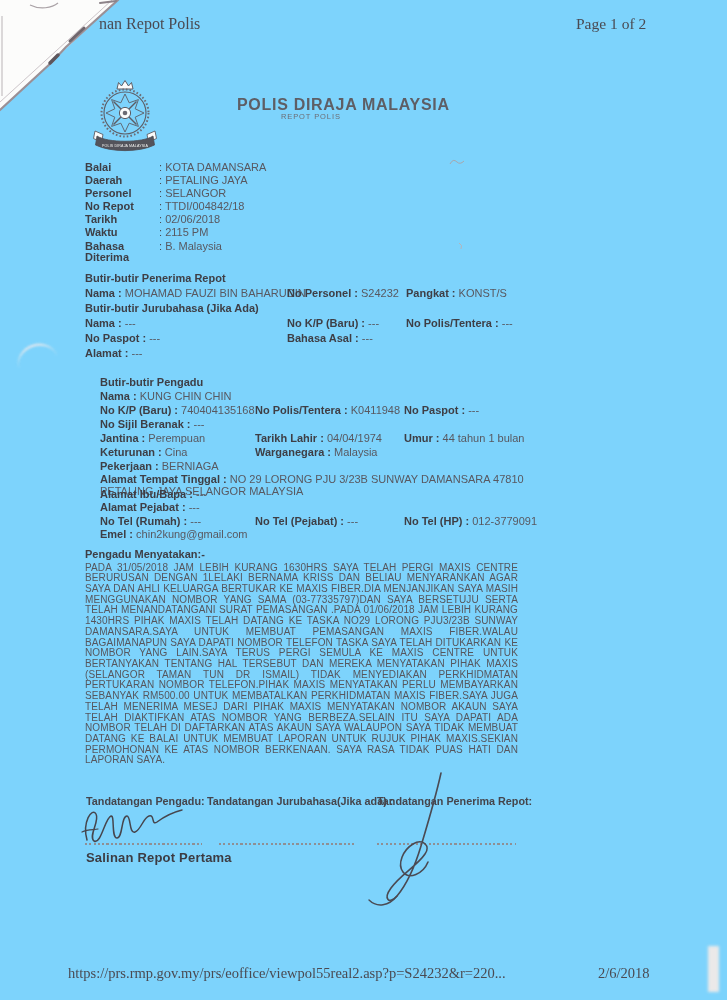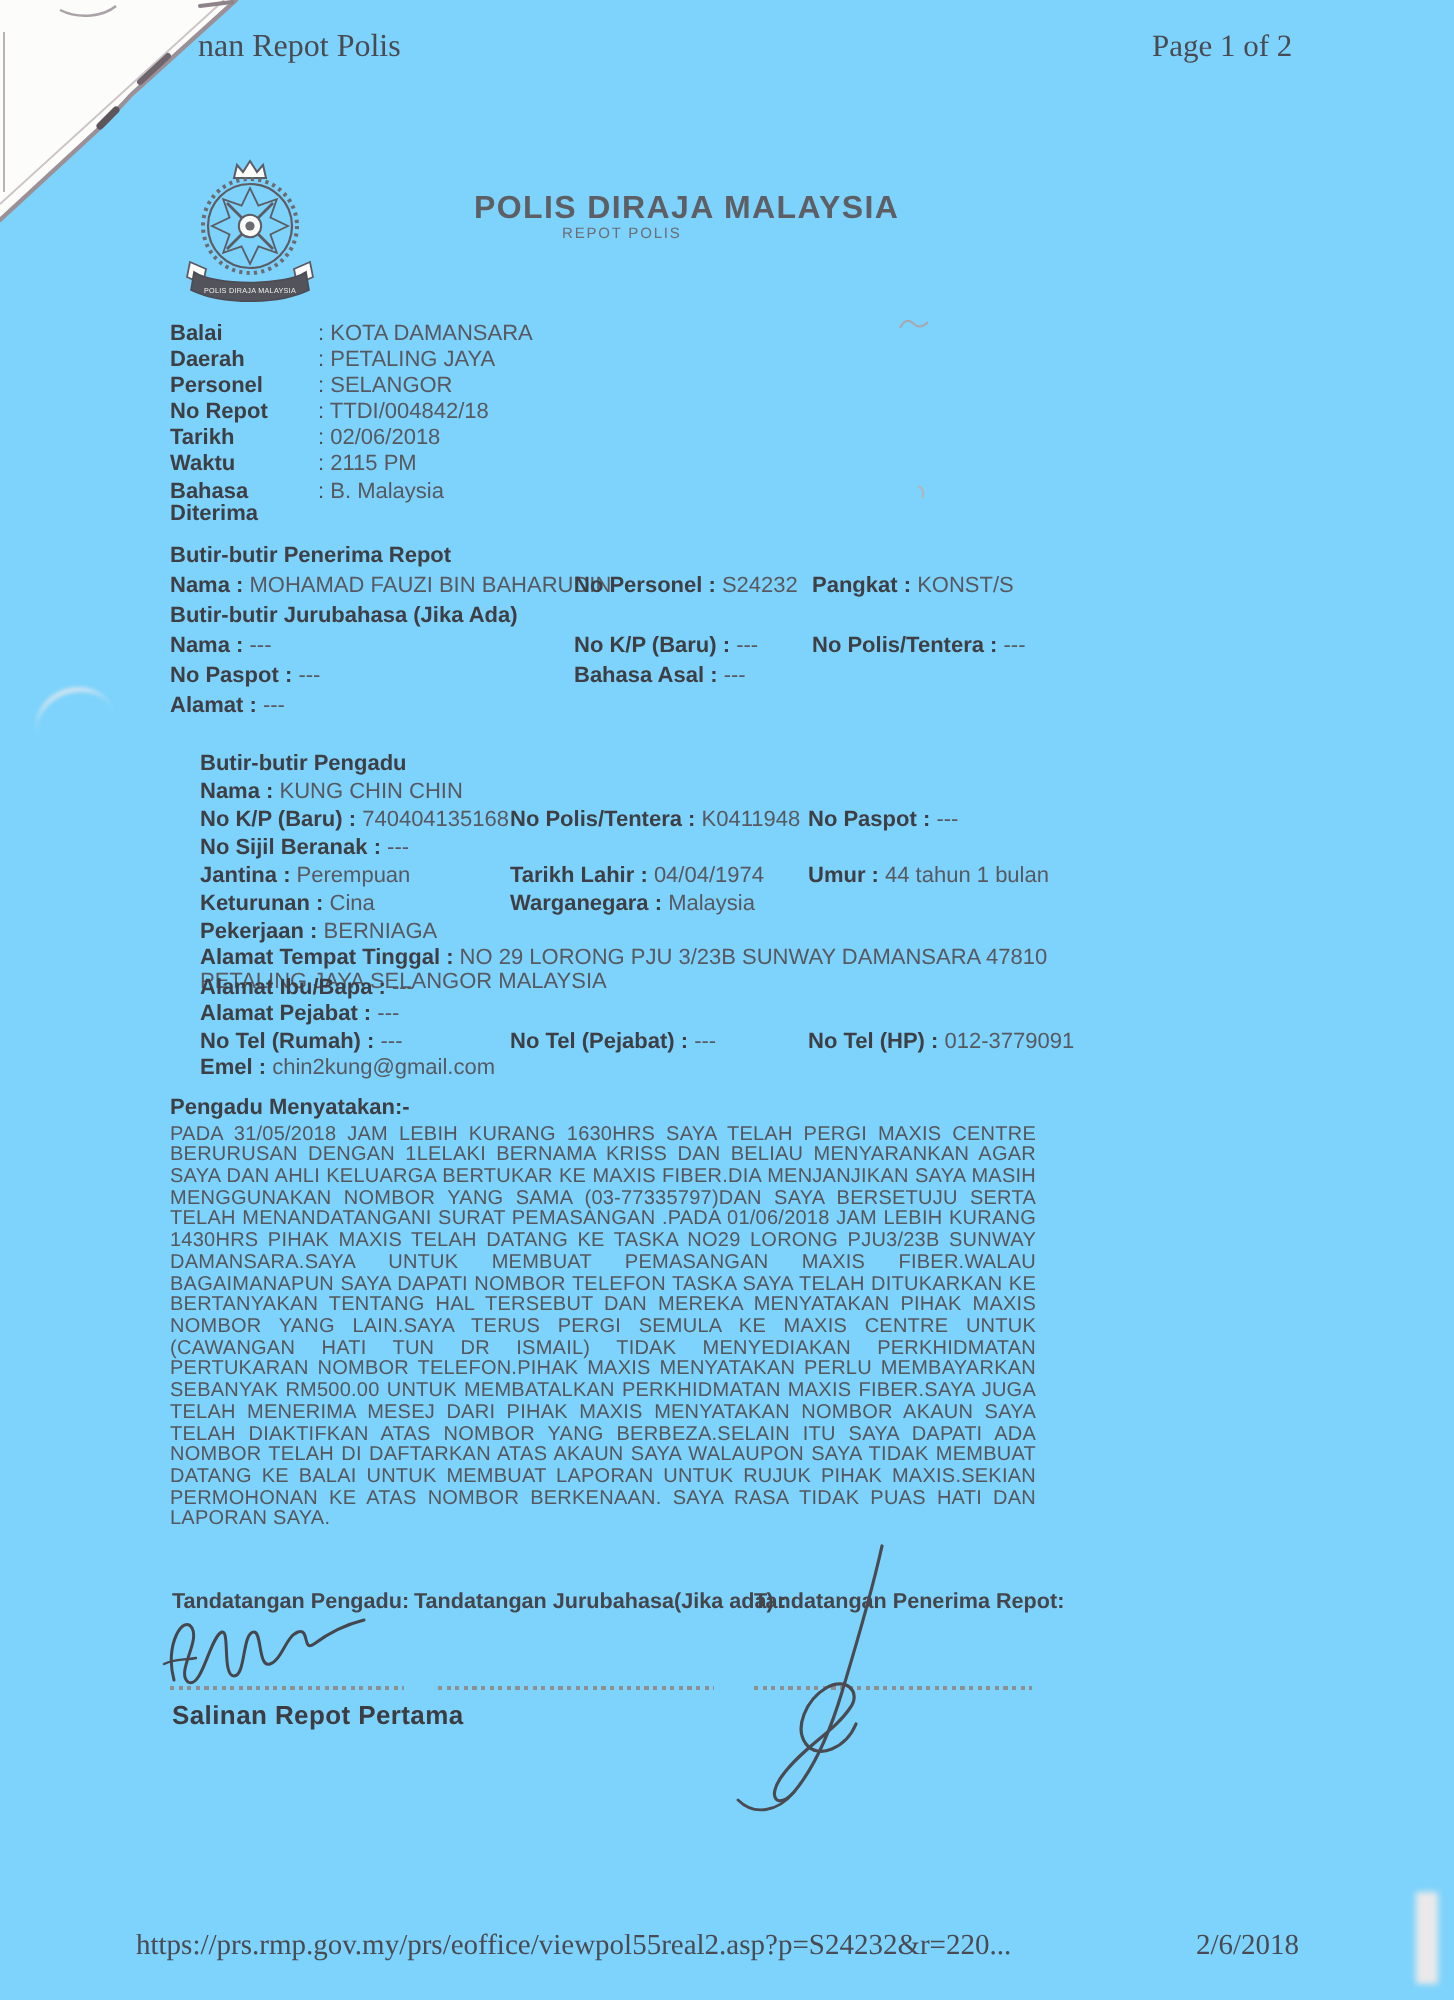--- a/index.html
+++ b/index.html
@@ -190,23 +190,23 @@
     <div id="stmt-heading">Pengadu Menyatakan:-</div>
     <div class="stlines">
         <div class="stline">PADA 31/05/2018 JAM LEBIH KURANG 1630HRS SAYA TELAH PERGI MAXIS CENTRE</div>
         <div class="stline">BERURUSAN DENGAN 1LELAKI BERNAMA KRISS DAN BELIAU MENYARANKAN AGAR</div>
         <div class="stline">SAYA DAN AHLI KELUARGA BERTUKAR KE MAXIS FIBER.DIA MENJANJIKAN SAYA MASIH</div>
         <div class="stline">MENGGUNAKAN NOMBOR YANG SAMA (03-77335797)DAN SAYA BERSETUJU SERTA</div>
         <div class="stline">TELAH MENANDATANGANI SURAT PEMASANGAN .PADA 01/06/2018 JAM LEBIH KURANG</div>
         <div class="stline">1430HRS PIHAK MAXIS TELAH DATANG KE TASKA NO29 LORONG PJU3/23B SUNWAY</div>
         <div class="stline">DAMANSARA.SAYA UNTUK MEMBUAT PEMASANGAN MAXIS FIBER.WALAU</div>
         <div class="stline">BAGAIMANAPUN SAYA DAPATI NOMBOR TELEFON TASKA SAYA TELAH DITUKARKAN KE</div>
+        <div class="stline">NOMBOR YANG LAIN.SAYA TERUS PERGI SEMULA KE MAXIS CENTRE UNTUK</div>
         <div class="stline">BERTANYAKAN TENTANG HAL TERSEBUT DAN MEREKA MENYATAKAN PIHAK MAXIS</div>
-        <div class="stline">NOMBOR YANG LAIN.SAYA TERUS PERGI SEMULA KE MAXIS CENTRE UNTUK</div>
-        <div class="stline">(CAWANGAN HATI TUN DR ISMAIL) TIDAK MENYEDIAKAN PERKHIDMATAN</div>
+        <div class="stline">(SELANGOR TAMAN TUN DR ISMAIL) TIDAK MENYEDIAKAN PERKHIDMATAN</div>
         <div class="stline">PERTUKARAN NOMBOR TELEFON.PIHAK MAXIS MENYATAKAN PERLU MEMBAYARKAN</div>
         <div class="stline">SEBANYAK RM500.00 UNTUK MEMBATALKAN PERKHIDMATAN MAXIS FIBER.SAYA JUGA</div>
         <div class="stline">TELAH MENERIMA MESEJ DARI PIHAK MAXIS MENYATAKAN NOMBOR AKAUN SAYA</div>
         <div class="stline">TELAH DIAKTIFKAN ATAS NOMBOR YANG BERBEZA.SELAIN ITU SAYA DAPATI ADA</div>
         <div class="stline">NOMBOR TELAH DI DAFTARKAN ATAS AKAUN SAYA WALAUPON SAYA TIDAK MEMBUAT</div>
         <div class="stline">DATANG KE BALAI UNTUK MEMBUAT LAPORAN UNTUK RUJUK PIHAK MAXIS.SEKIAN</div>
         <div class="stline">PERMOHONAN KE ATAS NOMBOR BERKENAAN. SAYA RASA TIDAK PUAS HATI DAN</div>
         <div class="stline">LAPORAN SAYA.</div>
       </div>
   </div>

